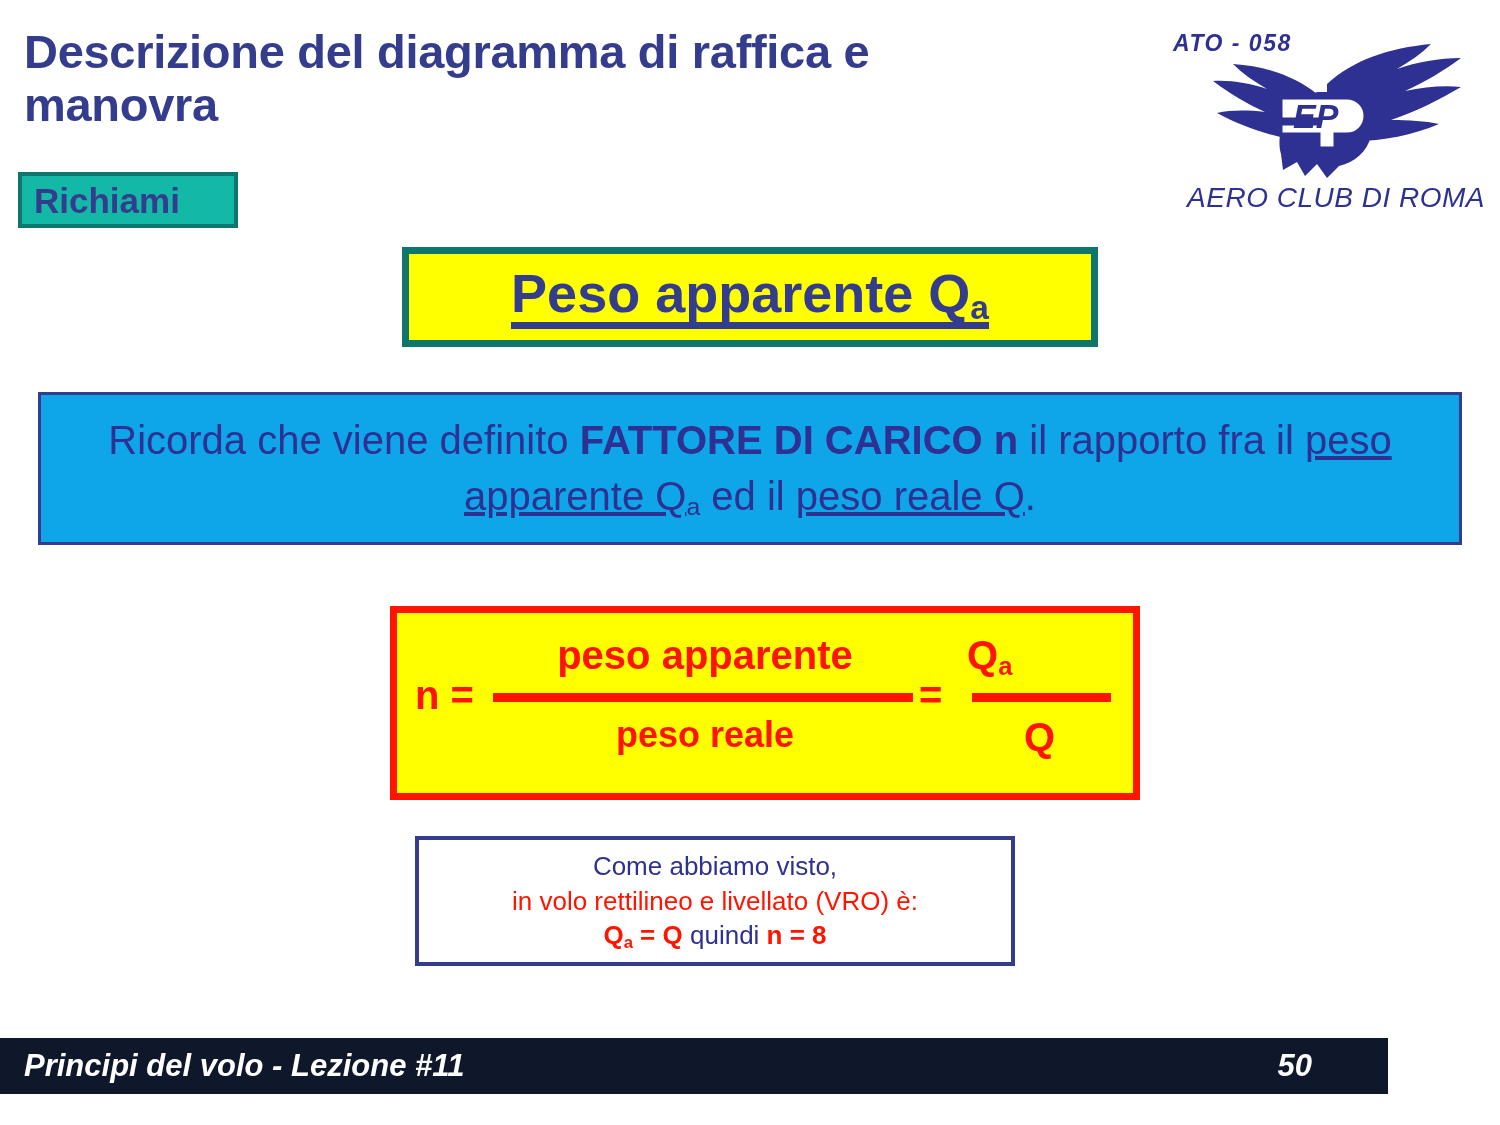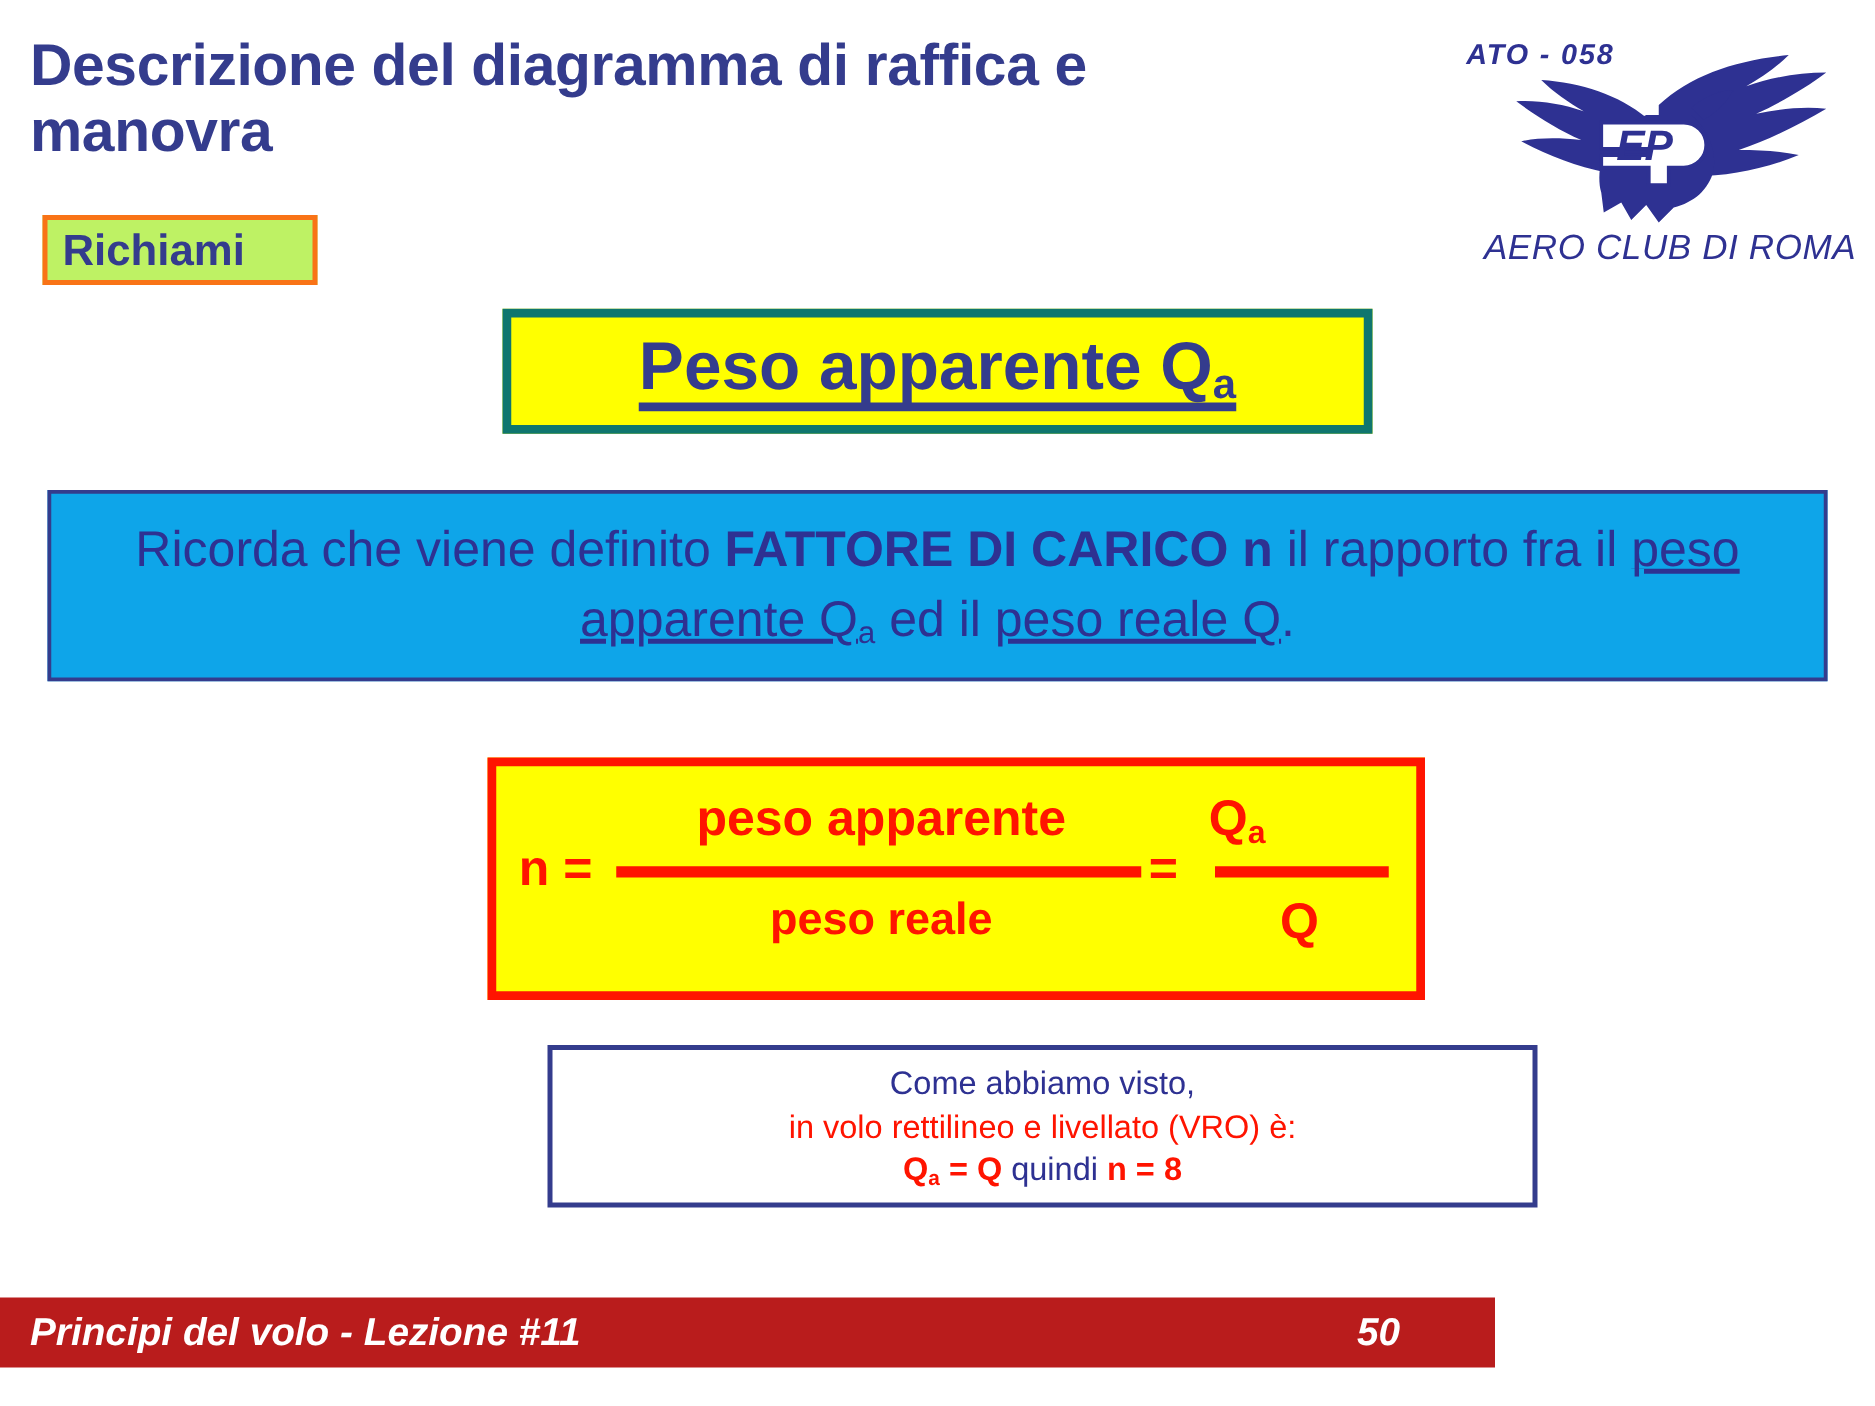--- a/index.html
+++ b/index.html
@@ -29,27 +29,26 @@
     letter-spacing: -0.3px;
   }
 
   
   #richiami-box {
     position: absolute;
     left: 18px;
     top: 172px;
     width: 220px;
     height: 56px;
-    background: #bef264;
-    border: 4px solid #f97316;
+    background: #14b8a6;
+    border: 4px solid #0f766e;
     box-sizing: border-box;
     display: flex;
     align-items: center;
     justify-content: flex-start;
-    margin-left: 16px;
   }
   #richiami-box .tag-text {
     color: #343C8D;
     font-size: 35px;
     font-weight: bold;
     padding-left: 12px;
     line-height: 1;
   }
 
   
@@ -237,23 +236,23 @@
   }
   .f-num2 .sub, .f-num1 .sub {
     font-size: 0.64em;
     position: relative;
     top: 0.22em;
   }
 
   
   #note-box {
     position: absolute;
-    left: 438px;
+    left: 415px;
     top: 836px;
-    width: 792px;
+    width: 600px;
     height: 130px;
     background: #ffffff;
     border: 4px solid #343C8D;
     box-sizing: border-box;
     display: flex;
     flex-direction: column;
     justify-content: center;
   }
   #note-box .note-line {
     font-size: 26px;
@@ -267,23 +266,23 @@
     font-size: 0.64em;
     position: relative;
     top: 0.22em;
   }
 
   
   #footer-bar {
     position: absolute;
     left: 0;
     top: 1038px;
-    width: 1196px;
+    width: 1388px;
     height: 56px;
-    background: #b91c1c;
+    background: #0f172a;
   }
   #footer-title {
     position: absolute;
     left: 24px;
     top: 12px;
     color: #ffffff;
     font-size: 31px;
     font-weight: bold;
     font-style: italic;
     line-height: 1;

